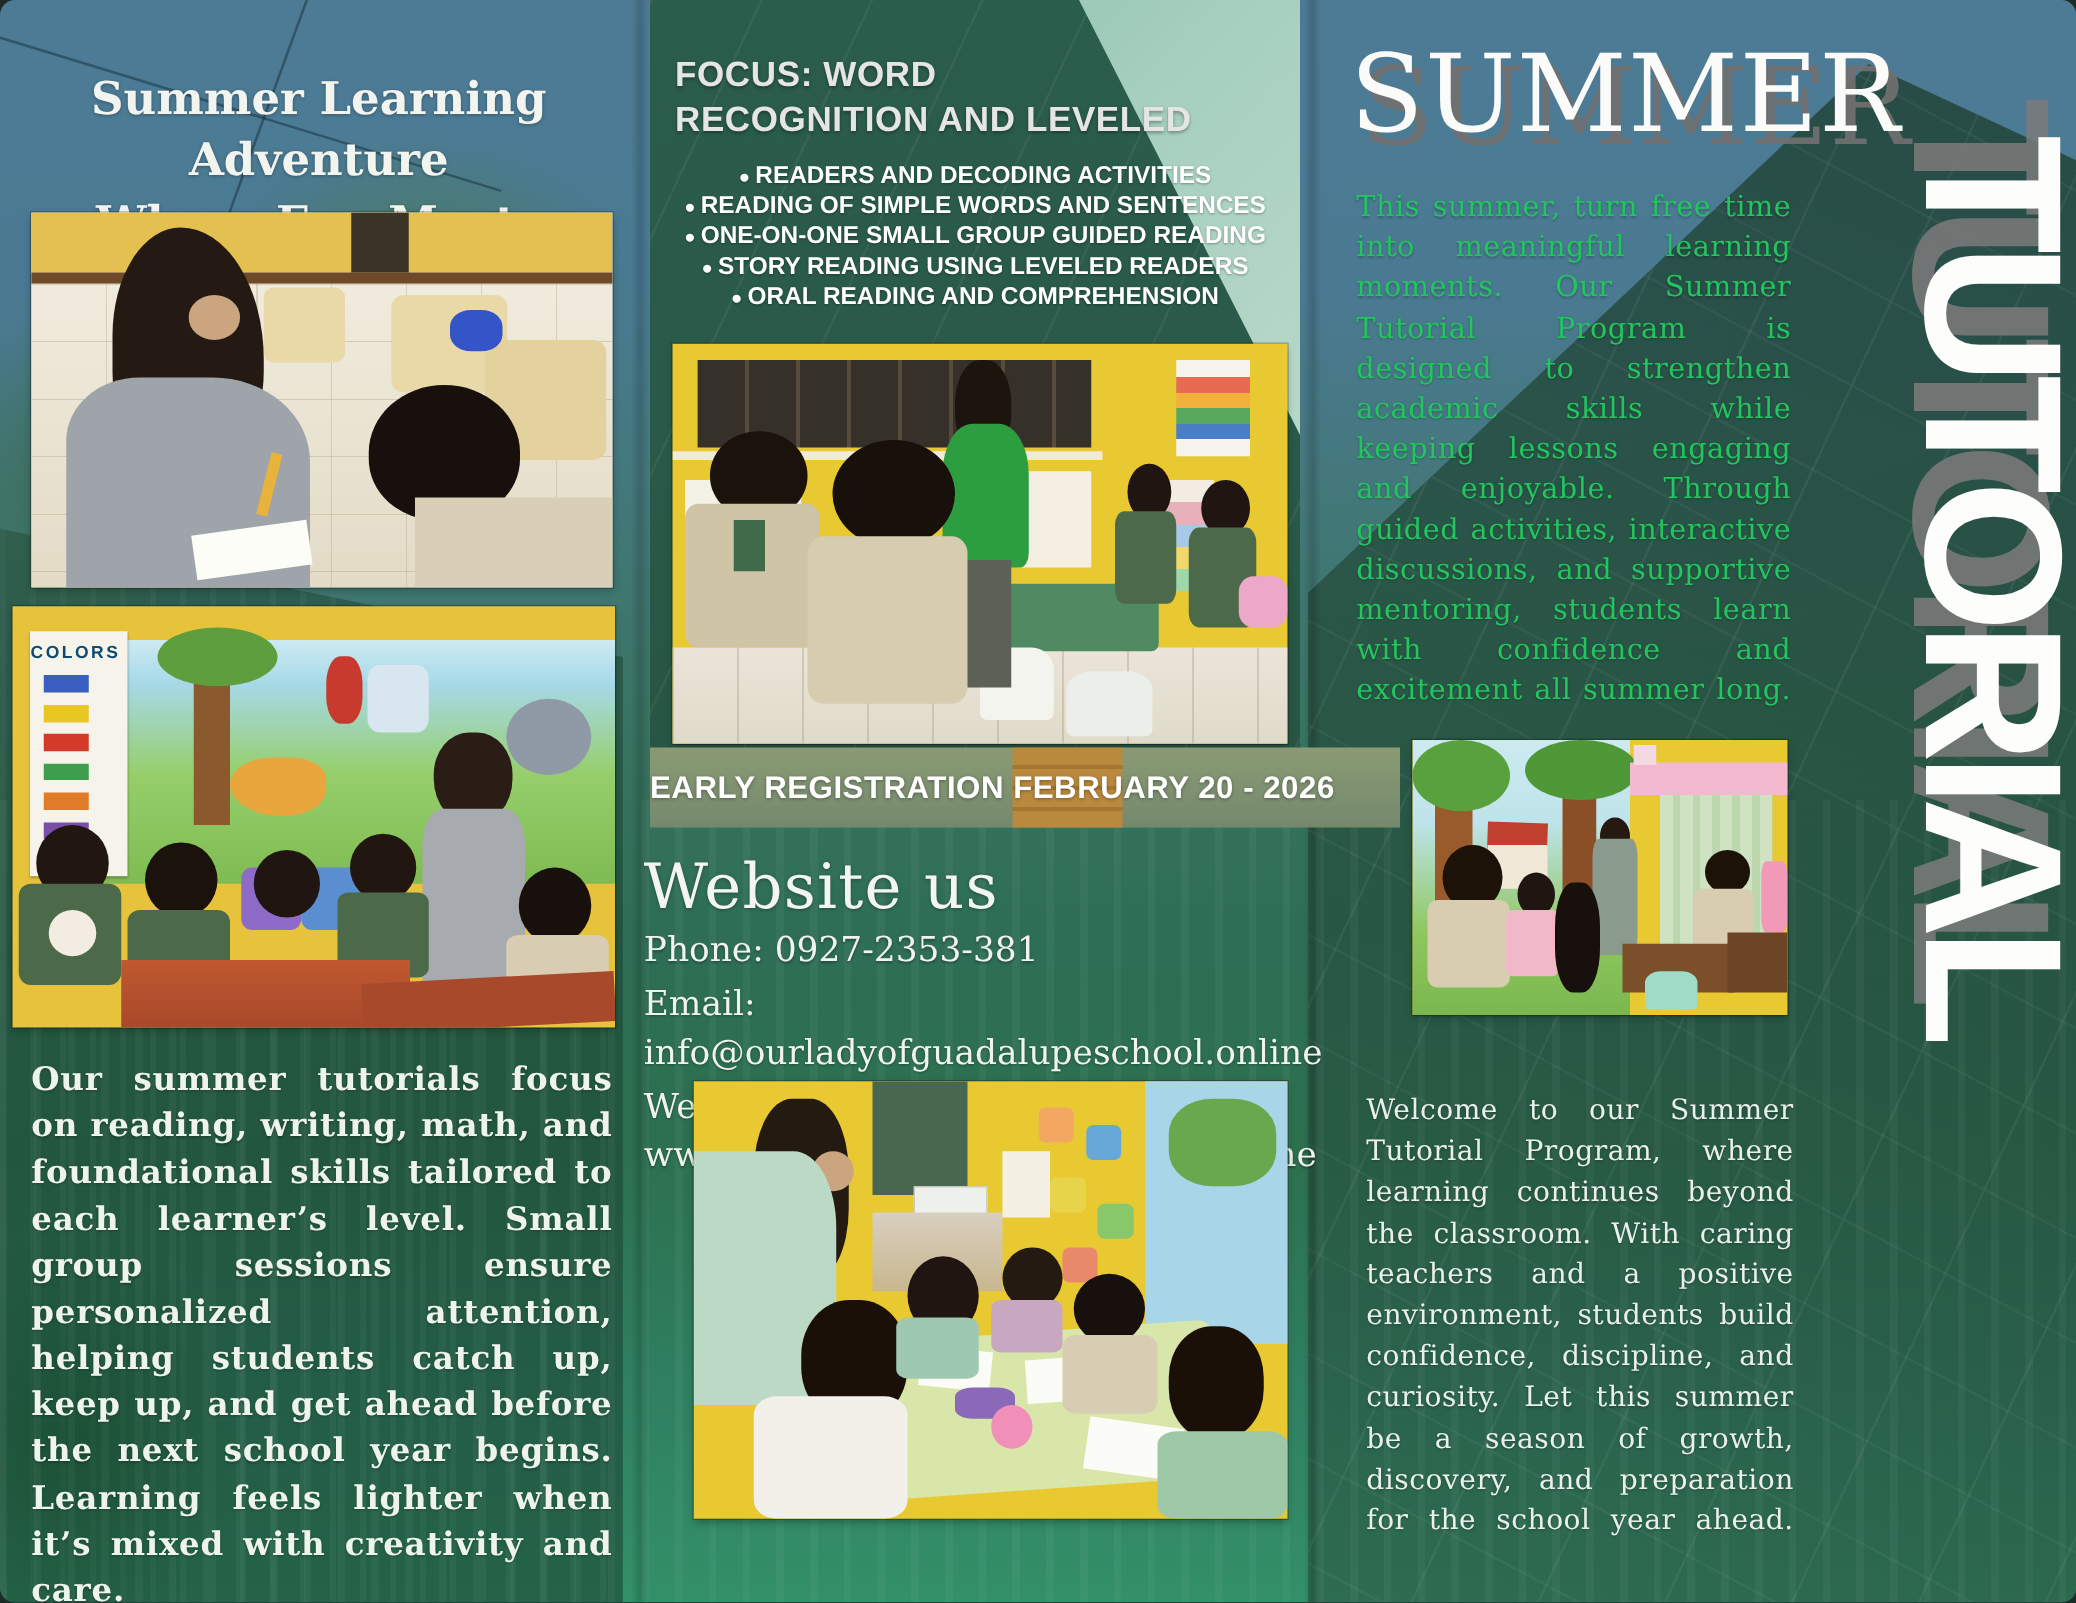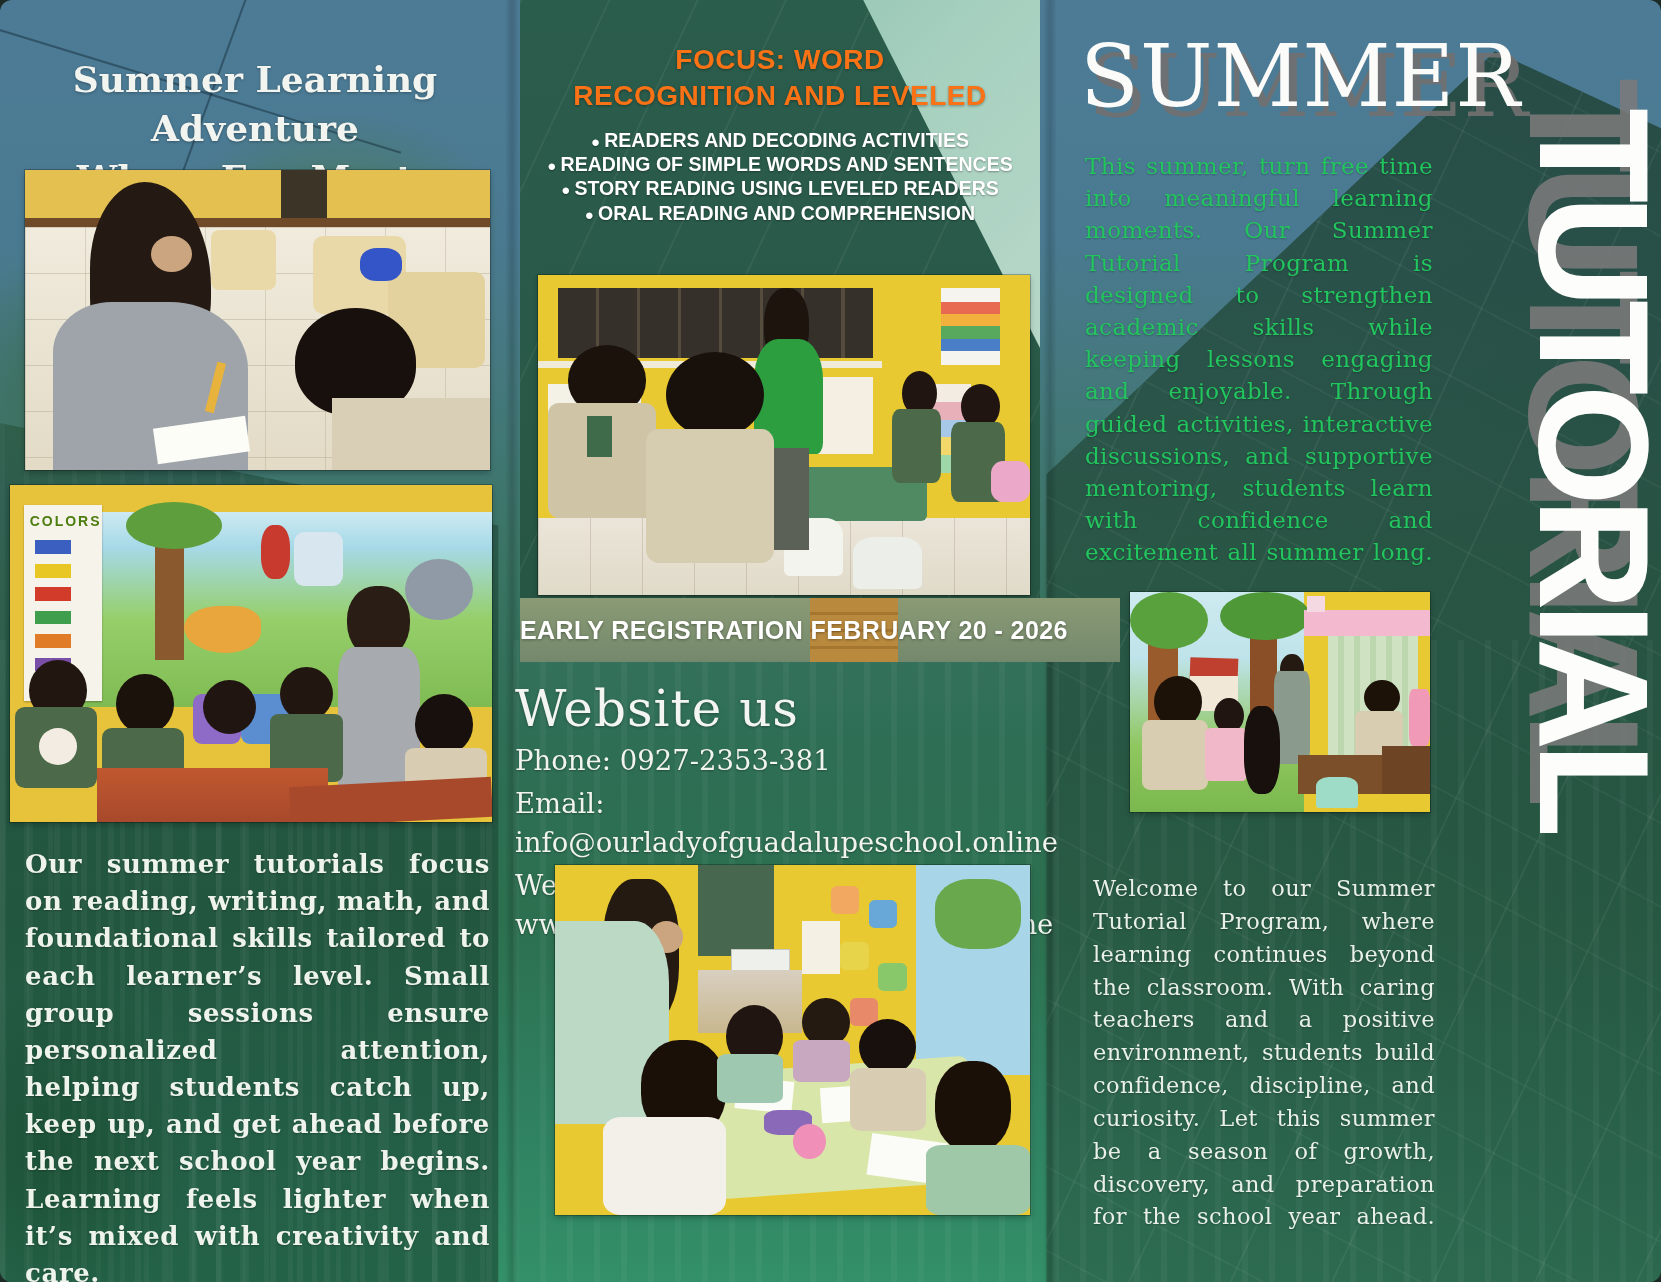--- a/index.html
+++ b/index.html
@@ -51,21 +51,21 @@
     background:linear-gradient(180deg,#8a9a74 0%,#7d9070 60%,#74886c 100%);}
   .reg-brick{left:290px;top:0;width:88px;height:64px;
     background:repeating-linear-gradient(180deg,#b98a3e 0 14px,#a5762f 14px 17px);}
 
   
   .left-title{left:8px;top:55px;width:494px;text-align:center;color:#f2f4ef;
     font-size:36px;font-weight:700;line-height:1.37;text-shadow:0 1px 3px rgba(0,0,0,.3);}
   .left-para{left:25px;top:846px;width:465px;color:#eef3ec;font-size:26px;font-weight:700;
     line-height:1.43;text-align:justify;text-align-last:justify;letter-spacing:.6px;
     text-shadow:0 1px 2px rgba(0,0,0,.25);}
-  .focus-head{left:540px;top:42px;width:480px;text-align:center;color:#f97316;
+  .focus-head{left:540px;top:42px;width:480px;text-align:left;color:#e5e5e5;
     font-family:"Liberation Sans", sans-serif;font-weight:700;font-size:28px;line-height:1.3;
     letter-spacing:.5px;text-shadow:0 1px 3px rgba(0,0,0,.35);}
   .focus-list{left:525px;top:128px;width:510px;margin:0;padding:0;list-style:none;
     text-align:center;color:#fff;font-family:"Liberation Sans", sans-serif;font-weight:700;
     font-size:19.5px;line-height:1.24;text-shadow:0 1px 2px rgba(0,0,0,.35);}
   .focus-list li::before{content:"● ";font-size:15px;}
   .reg-text{width:100%;height:64px;line-height:64px;text-align:left;color:#fff;
     font-family:"Liberation Sans", sans-serif;font-weight:700;font-size:25px;letter-spacing:.4px;
     text-shadow:0 1px 3px rgba(0,0,0,.35);}
   .contact-block{left:515px;top:682px;width:625px;color:#f3f5f0;}
@@ -86,21 +86,21 @@
     text-shadow:-30px 10px 0 rgba(122,122,122,.88);}
 
   
   .photo{position:absolute;overflow:hidden;box-shadow:0 0 0 1px rgba(0,0,0,.25), 0 3px 6px rgba(0,0,0,.25);}
   .ph1{left:25px;top:170px;width:465px;height:300px;background:#efe9d9;}
   .ph2{left:10px;top:485px;width:482px;height:337px;background:#e7c33b;}
   .ph3{left:538px;top:275px;width:492px;height:320px;background:#e9c931;}
   .ph4{left:1130px;top:592px;width:300px;height:220px;background:#e9c931;}
   .ph5{left:555px;top:865px;width:475px;height:350px;background:#e9c931;}
   .poster-label{font-family:"Liberation Sans", sans-serif;font-weight:700;font-size:14px;
-    color:#4d7c0f;letter-spacing:2px;text-align:right;width:100%;position:absolute;top:4%;}
+    color:#0c4a6e;letter-spacing:2px;text-align:left;width:100%;position:absolute;top:4%;}
 </style>
 </head>
 <body>
 
 <div class="page">
 
   <div class="abs bg-base"></div>
   <div class="abs bg-right-building"></div>
   <div class="abs bg-left-building"></div>
   <div class="abs blob tree1"></div>
@@ -180,20 +180,21 @@
   <div class="abs mid-panel"></div>
 
   <div class="abs focus-head">
     <div>FOCUS: WORD</div>
     <div>RECOGNITION AND LEVELED</div>
   </div>
 
   <ul class="abs focus-list">
     <li>READERS AND DECODING ACTIVITIES</li>
     <li>READING OF SIMPLE WORDS AND SENTENCES</li>
+    <li>ONE-ON-ONE SMALL GROUP GUIDED READING</li>
     <li>STORY READING USING LEVELED READERS</li>
     <li>ORAL READING AND COMPREHENSION</li>
   </ul>
 
   <div class="photo ph3" role="img" aria-label="Teacher in a green jacket standing with pupils in a yellow classroom">
     <div class="s" style="left:4%;top:4%;width:64%;height:22%;
       background:repeating-linear-gradient(90deg,#35302a 0 12%, #554c3e 12% 13%);"></div>
     <div class="s" style="left:0;top:27%;width:70%;height:2%;background:#f0ead8;"></div>
     <div class="s" style="left:82%;top:4%;width:12%;height:24%;
       background:linear-gradient(180deg,#f6f4ee 0 18%,#e86a50 18% 34%,#f2b03c 34% 50%,#58a85e 50% 66%,#4a7fc8 66% 82%,#f6f4ee 82% 100%);"></div>

